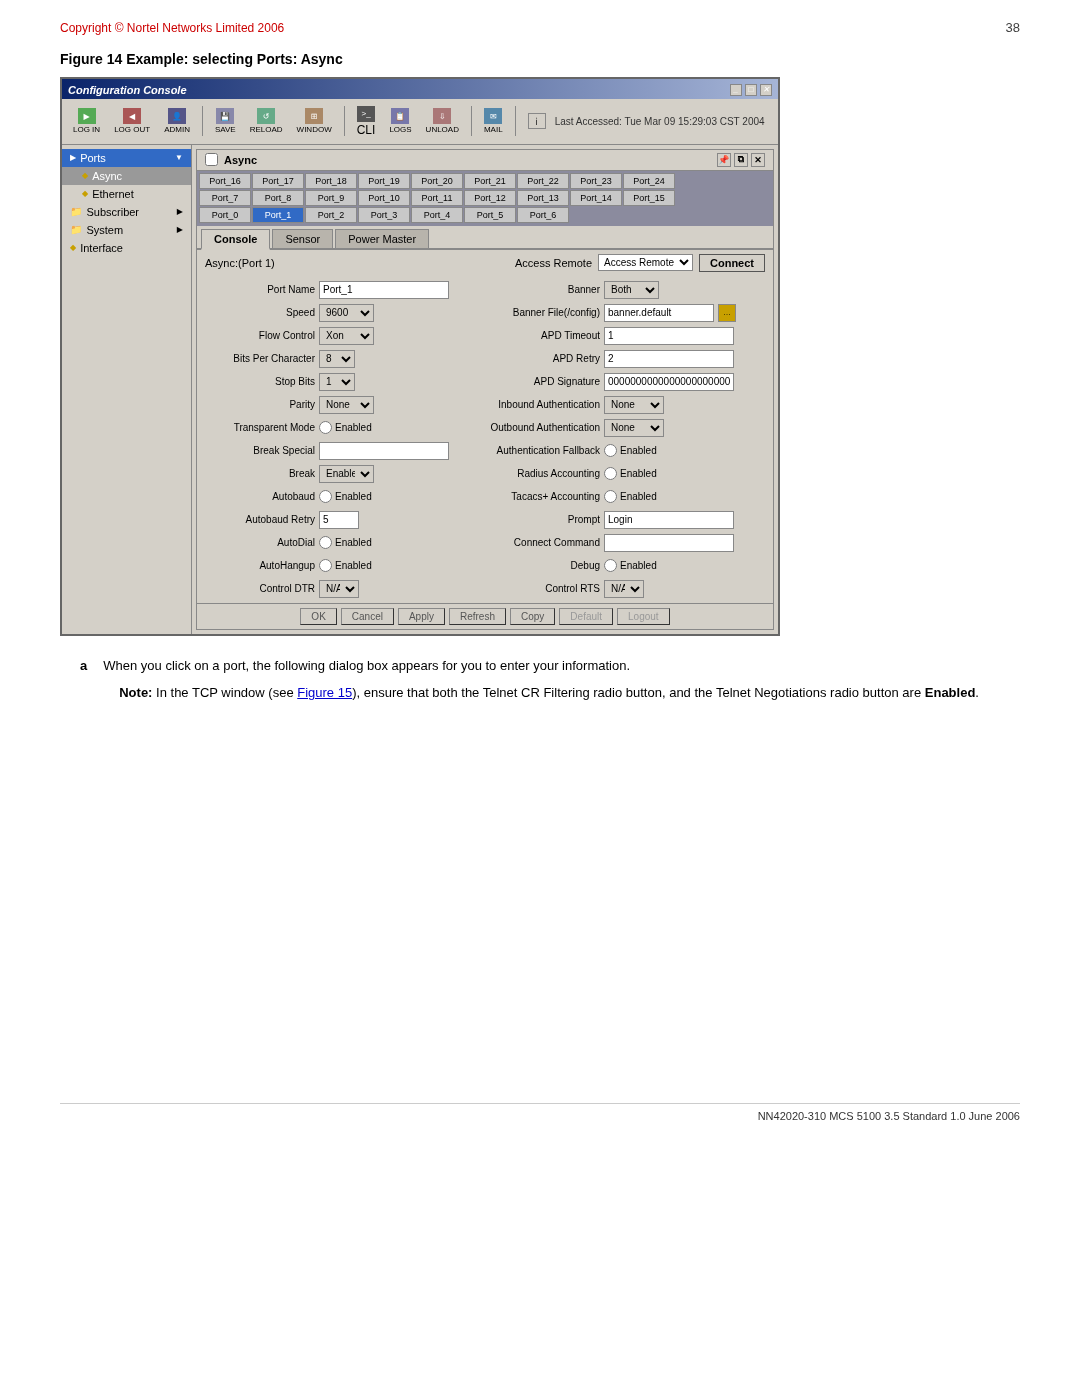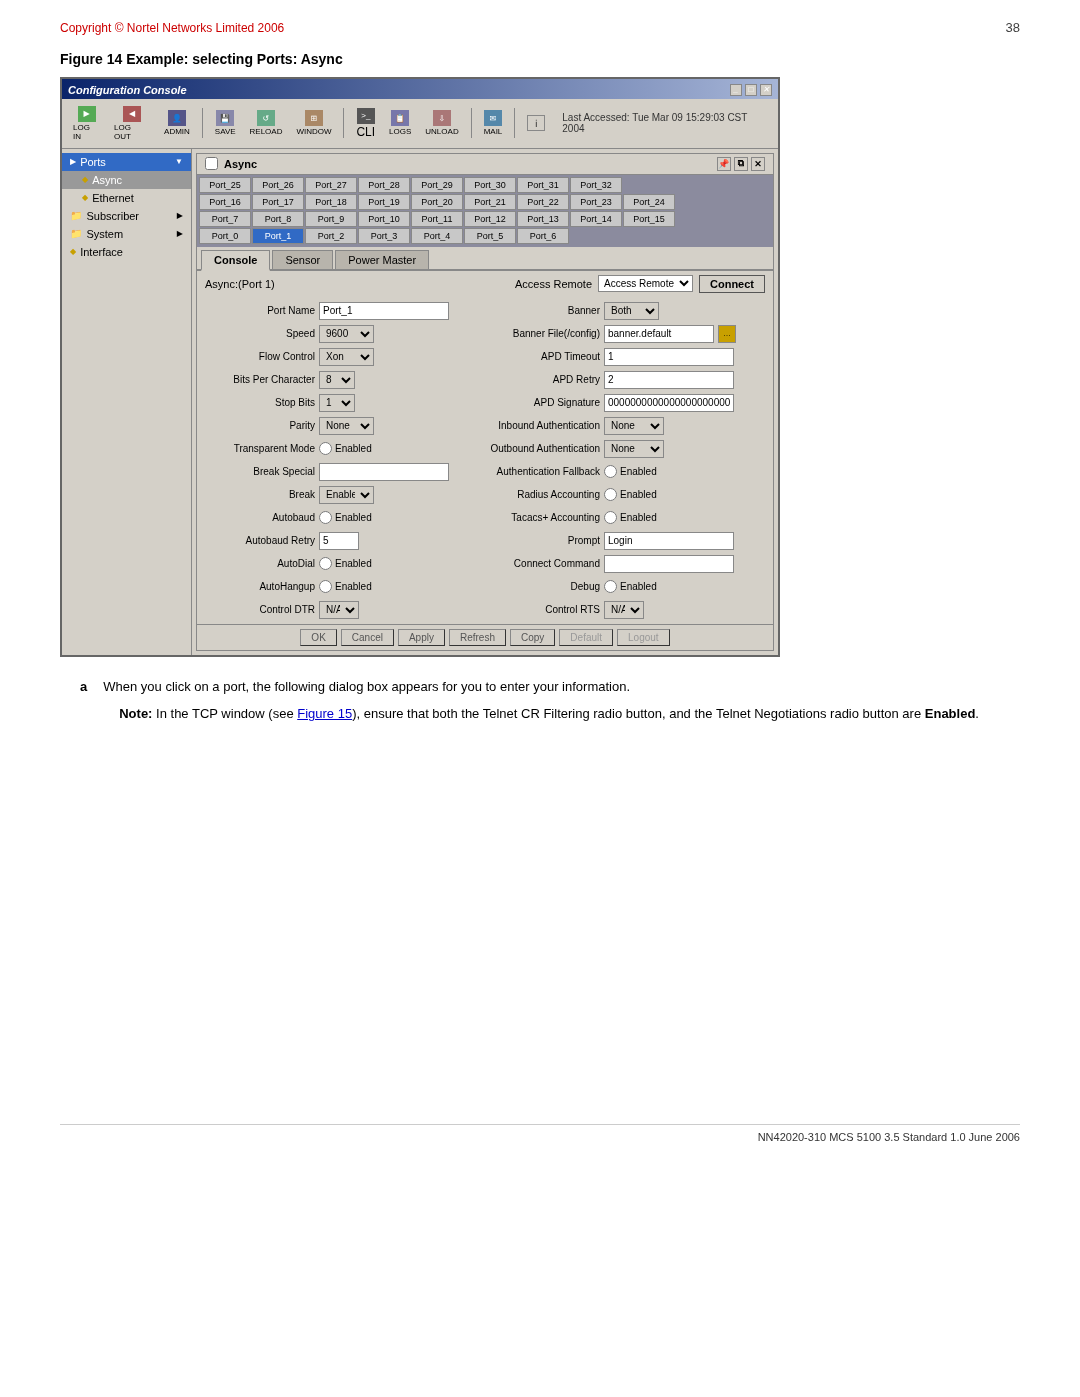--- a/index.html
+++ b/index.html
@@ -96,21 +96,20 @@
       justify-content: center;
       font-size: 10px;
     }
     .toolbar-sep {
       width: 1px;
       height: 30px;
       background: #888;
       margin: 0 3px;
     }
     .last-accessed {
-      margin-left: 8px;
       font-size: 10px;
       color: #333;
     }
 
     
     .console-body {
       display: flex;
       background: #d4d0c8;
     }
 
@@ -502,30 +501,20 @@
           </div>
           <div class="async-header-btns">
             <div class="async-hdr-btn">📌</div>
             <div class="async-hdr-btn">⧉</div>
             <div class="async-hdr-btn">✕</div>
           </div>
         </div>
 
         <div class="port-grid">
 
-          <div class="port-row">
-            <div class="port-cell">Port_25</div>
-            <div class="port-cell">Port_26</div>
-            <div class="port-cell">Port_27</div>
-            <div class="port-cell">Port_28</div>
-            <div class="port-cell">Port_29</div>
-            <div class="port-cell">Port_30</div>
-            <div class="port-cell">Port_31</div>
-            <div class="port-cell">Port_32</div>
-          </div>
 
           <div class="port-row">
             <div class="port-cell">Port_16</div>
             <div class="port-cell">Port_17</div>
             <div class="port-cell">Port_18</div>
             <div class="port-cell">Port_19</div>
             <div class="port-cell">Port_20</div>
             <div class="port-cell">Port_21</div>
             <div class="port-cell">Port_22</div>
             <div class="port-cell">Port_23</div>

